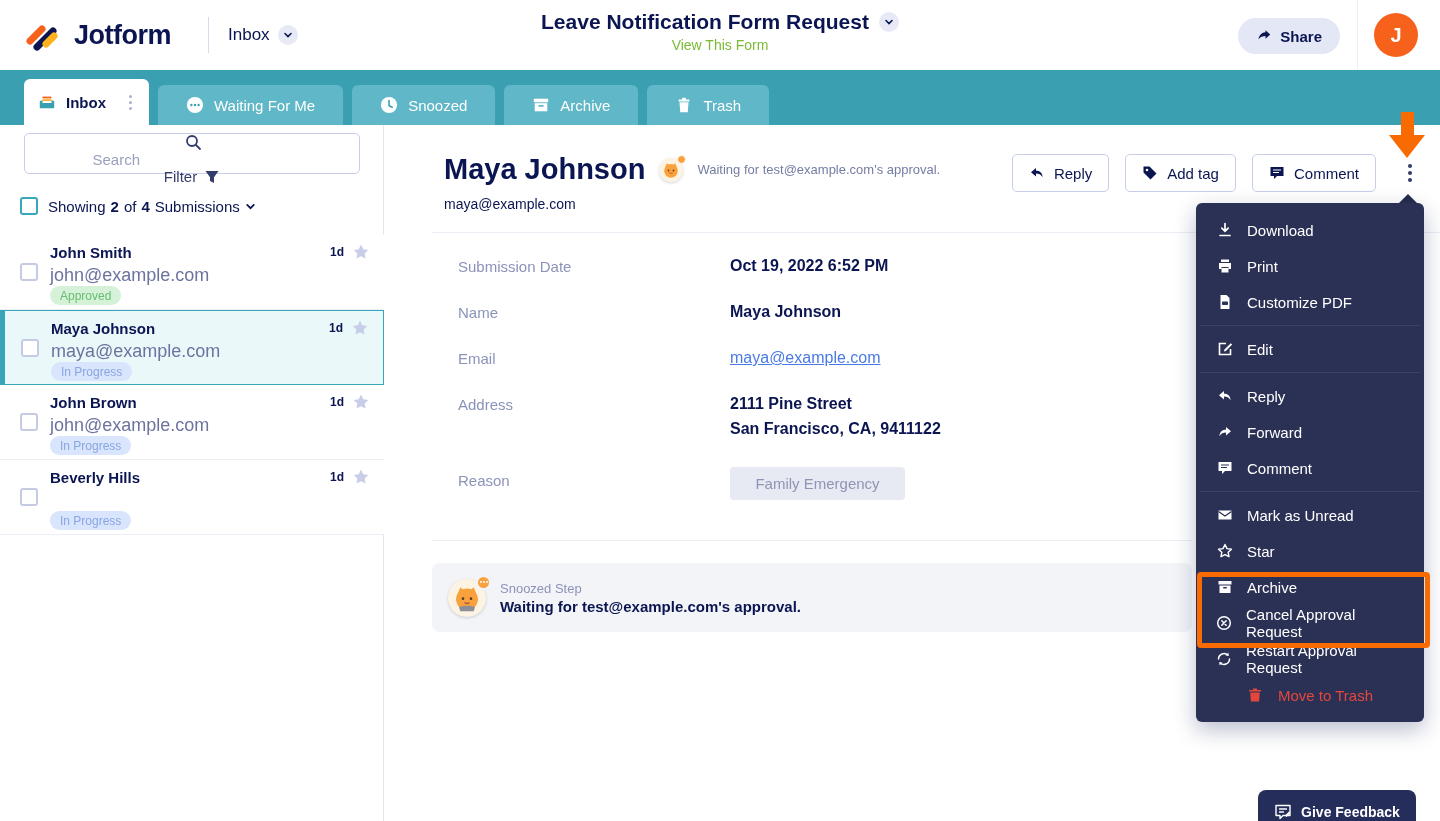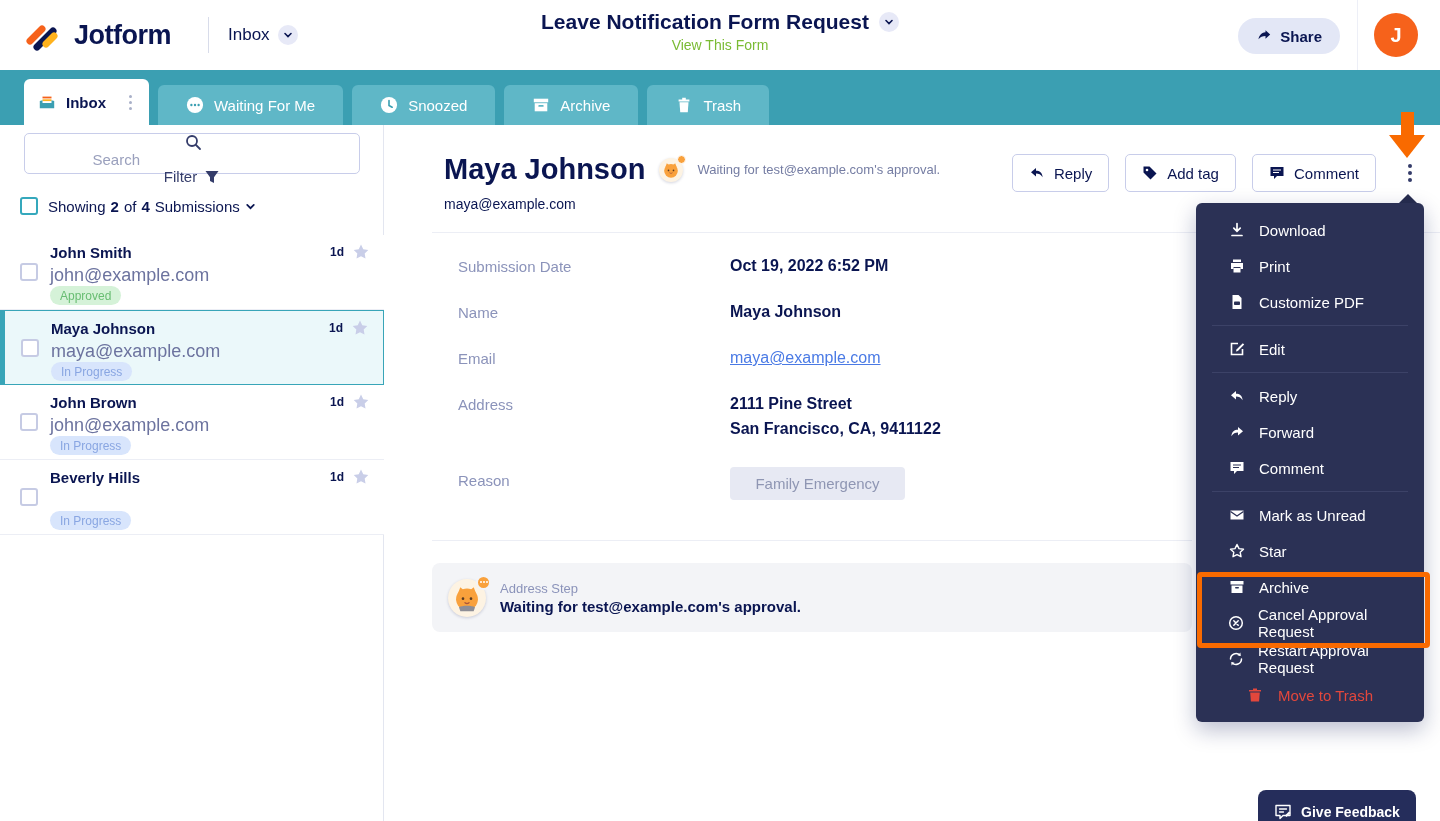--- a/index.html
+++ b/index.html
@@ -85,21 +85,21 @@
   .pill { height:33px; min-width:175px; padding:16px 22px; background:#e7e9f3; border-radius:4px; font-size:15px; color:#8f96b3; display:flex; align-items:center; justify-content:center; }
   .div2 { position:absolute; left:47px; width:760px; top:415px; height:1px; background:#eceef5; }
   .appr-card { position:absolute; left:47px; top:438px; width:760px; height:69px; background:#f3f4f7; border-radius:8px; display:flex; align-items:center; padding-left:16px; gap:14px; }
   .appr-avatar { position:relative; width:38px; height:38px; }
   .appr-badge { position:absolute; top:-4px; right:-5px; width:15px; height:15px; border-radius:50%; background:#f9a13c; border:2px solid #f3f4f7; display:flex; align-items:center; justify-content:center; gap:1px; }
   .appr-badge i { width:2px; height:2px; border-radius:50%; background:#fff; }
   .appr-step { font-size:13px; color:#8b93ba; }
   .appr-status { font-size:15px; font-weight:700; color:#0a1551; margin-top:2px; }
 
   
-  .menu { position:absolute; left:1196px; top:203px; width:228px; background:#2b3155; border-radius:6px; padding:9px 16px; z-index:10; box-shadow:0 8px 22px rgba(10,21,81,.28); }
+  .menu { position:absolute; left:1196px; top:203px; width:228px; background:#2b3155; border-radius:6px; padding:9px 4px; z-index:10; box-shadow:0 8px 22px rgba(10,21,81,.28); }
   .menu-caret { position:absolute; left:1399px; top:194px; width:0; height:0; border-left:9px solid transparent; border-right:9px solid transparent; border-bottom:9px solid #272d4e; z-index:10; }
   .mi { height:36px; display:flex; align-items:center; gap:14px; padding:0 16px; color:#fff; font-size:15px; font-weight:500; cursor:pointer; }
   .mi .micon { width:17px; height:17px; display:flex; align-items:center; justify-content:center; color:#fff; }
   .mi.danger { color:#e3473c;justify-content:center; }
   .mi.danger .micon { color:#e3473c; }
   .mdiv { height:1px; background:#3c4267; margin:5px 0; }
 
   
   .annot-arrow { position:absolute; left:1389px; top:112px; width:36px; z-index:12; }
   .annot-arrow .shaft { width:13px; height:23px; background:#f96a00; margin:0 auto; }
@@ -408,21 +408,21 @@
             <path d="M6 19c2-1.5 10-1.5 12 0l-1 3H7z" fill="#8d8d95"></path>
           </svg>
         </span>
       <span class="appr-badge">
           <i></i>
           <i></i>
           <i></i>
         </span>
     </span>
     <span>
-      <span class="appr-step" style="display:block">Address Step</span>
+      <span class="appr-step" style="display:block">Snoozed Step</span>
       <span class="appr-status" style="display:block">Waiting for test@example.com's approval.</span>
     </span>
   </div>
 </div>
 
 <div class="menu-caret"></div>
 <div class="menu">
   <div class="mi">
     <span class="micon">
         <svg width="16" height="16" viewBox="0 0 16 16">

